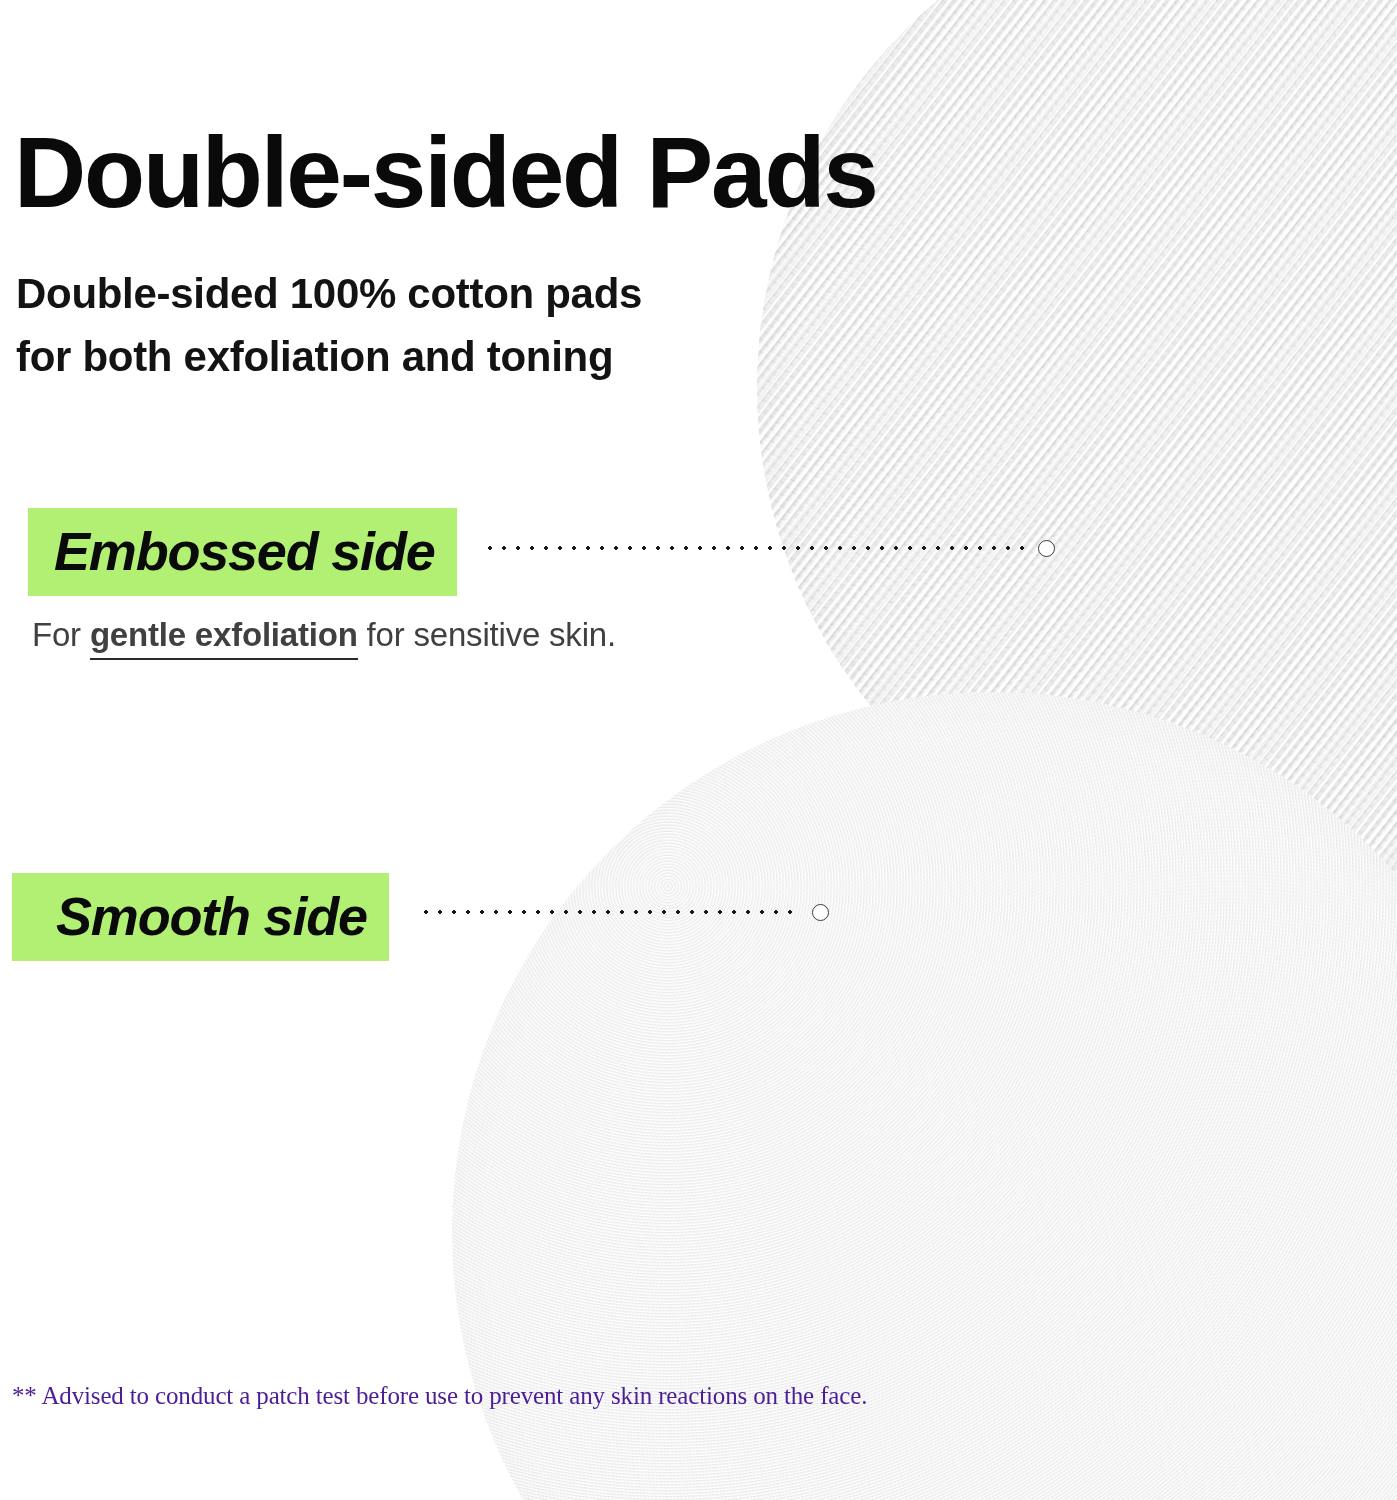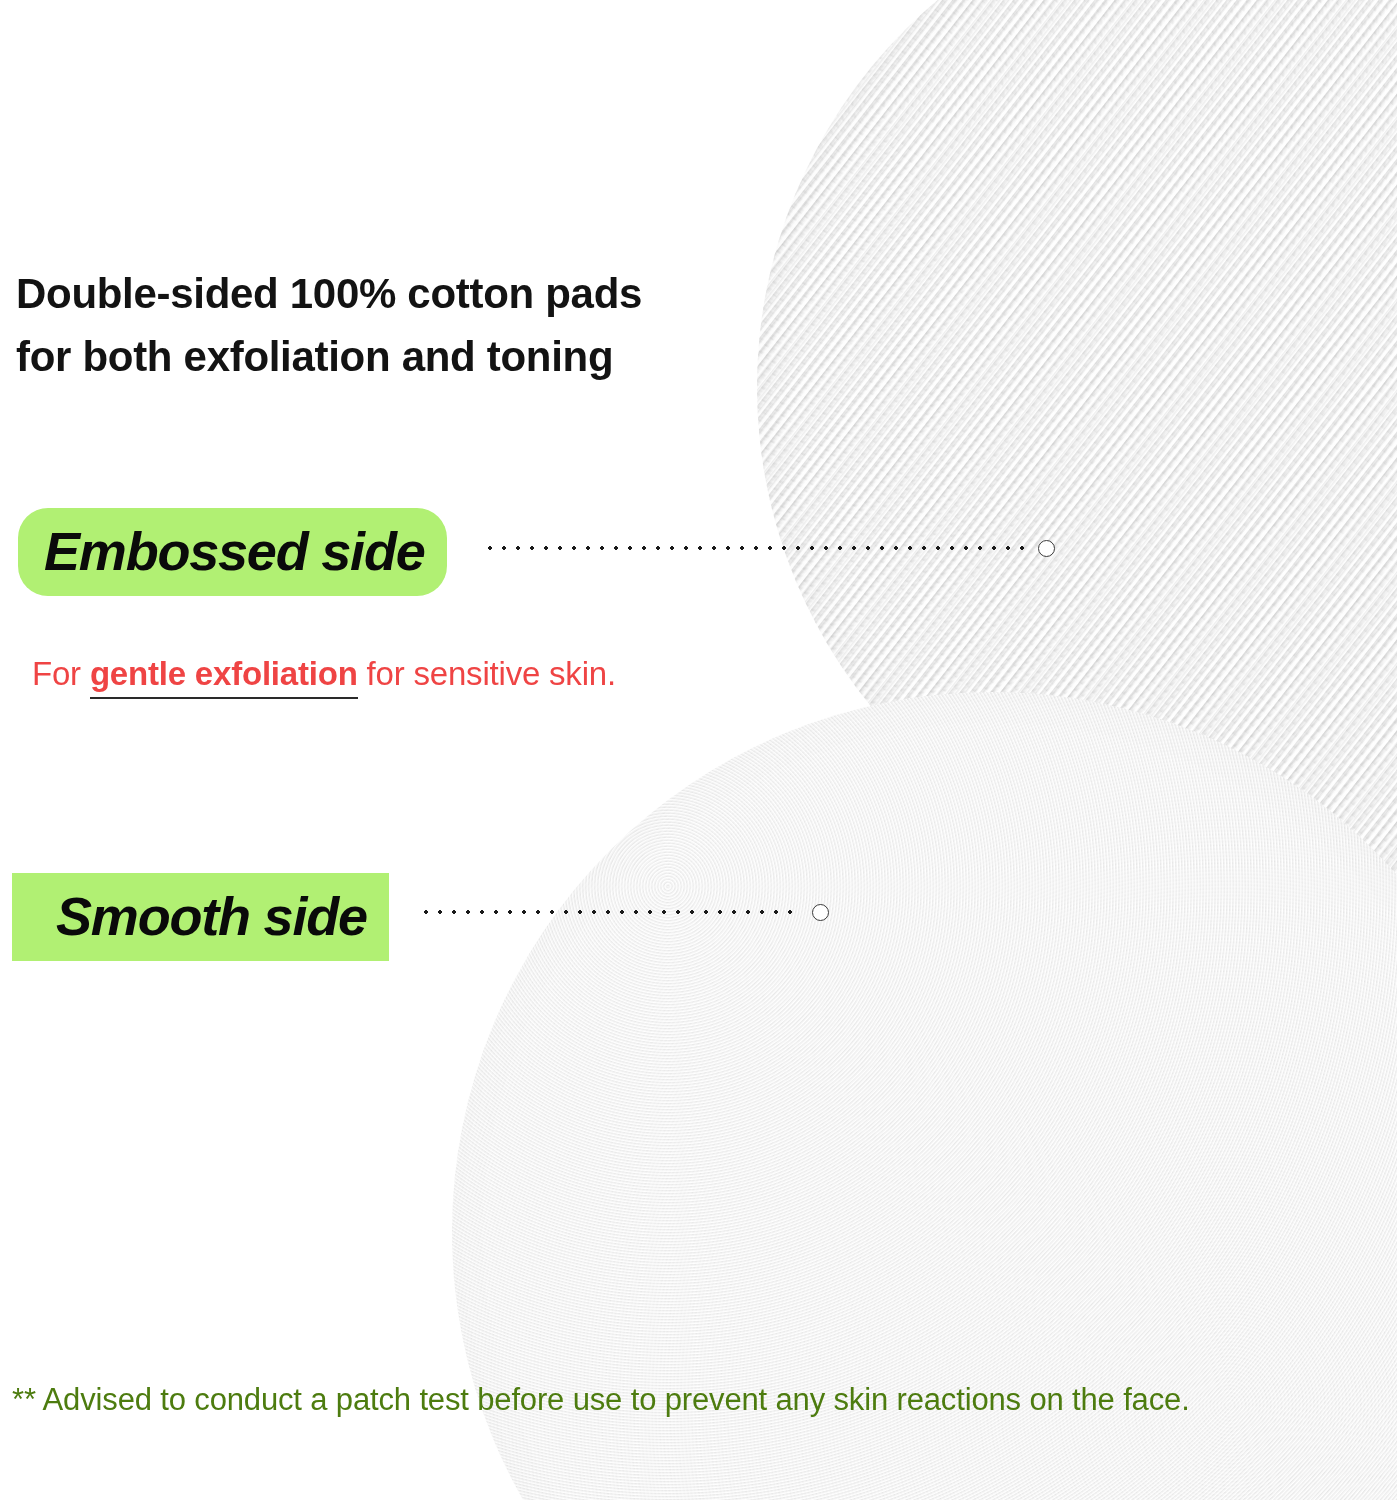--- a/index.html
+++ b/index.html
@@ -133,21 +133,21 @@
     background: #b1f073;
     color: #0a0a0a;
     font-style: italic;
     font-weight: 700;
     font-size: 54px;
     letter-spacing: -1.2px;
     padding: 16px 22px 18px 26px;
     line-height: 1;
     white-space: nowrap;
   }
-  #label-embossed { left: 18px; top: 508px; border-radius: 30px; }
+  #label-embossed { left: 28px; top: 508px; }
   #label-smooth   { left: 12px; top: 873px; padding-left: 44px; }
 
   
   .leader {
     position: absolute;
     height: 6px;
     background-image: radial-gradient(circle at 3px 3px, #1a1a1a 1.6px, rgba(0,0,0,0) 2.1px);
     background-size: 14px 6px;
     background-repeat: repeat-x;
   }
@@ -162,56 +162,57 @@
     border-radius: 50%;
     background: #ffffff;
   }
   #dot-embossed { left: 1038px; top: 540px; }
   #dot-smooth   { left: 812px; top: 904px; }
 
   
   .desc {
     position: absolute;
     font-size: 33px;
-    color: #ef4444;
+    color: #404040;
     line-height: 44px;
     letter-spacing: -0.2px;
-    margin-top: 39px;
   }
   #desc-embossed { left: 32px; top: 613px; white-space: nowrap; }
   #desc-smooth   { left: 32px; top: 980px; white-space: pre-line; }
 
   .strong-underlined {
     font-weight: 700;
     border-bottom: 2px solid #2a2a2a;
     padding-bottom: 5px;
   }
 
   #footnote {
     position: absolute;
     left: 12px;
     top: 1382px;
-    font-size: 31px;
-    color: #4d7c0f;
+    font-size: 25px;
+    color: #4c1d95;
     letter-spacing: -0.15px;
     white-space: nowrap;
+    font-family: Liberation Serif, serif;
   }
 </style>
 </head>
 <body>
 
 <div id="page">
 
   <div class="pad-layer">
     <div class="pad" id="pad-embossed"></div>
     <div class="pad" id="pad-smooth"></div>
   </div>
 
   <div class="content">
 
+    <div id="page-title">Double-sided Pads</div>
 
     <div id="subtitle">Double-sided 100% cotton pads
 for both exfoliation and toning</div>
 
     <div class="side-label" id="label-embossed">Embossed side</div>
 
     <div class="leader" id="leader-embossed"></div>
     <div class="leader-dot" id="dot-embossed"></div>
 
     <div class="desc" id="desc-embossed"><span>For </span><span class="strong-underlined">gentle exfoliation</span><span> for sensitive skin.</span></div>

